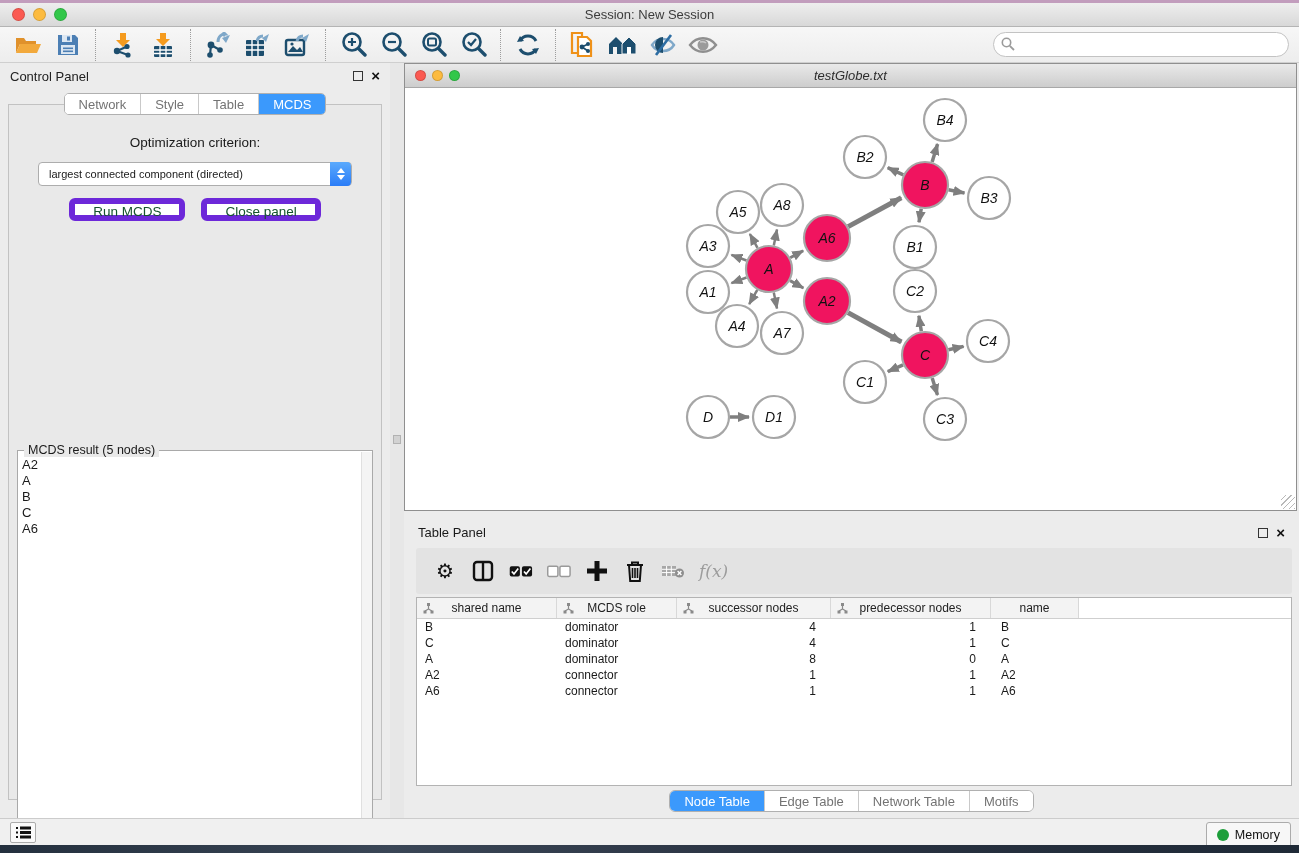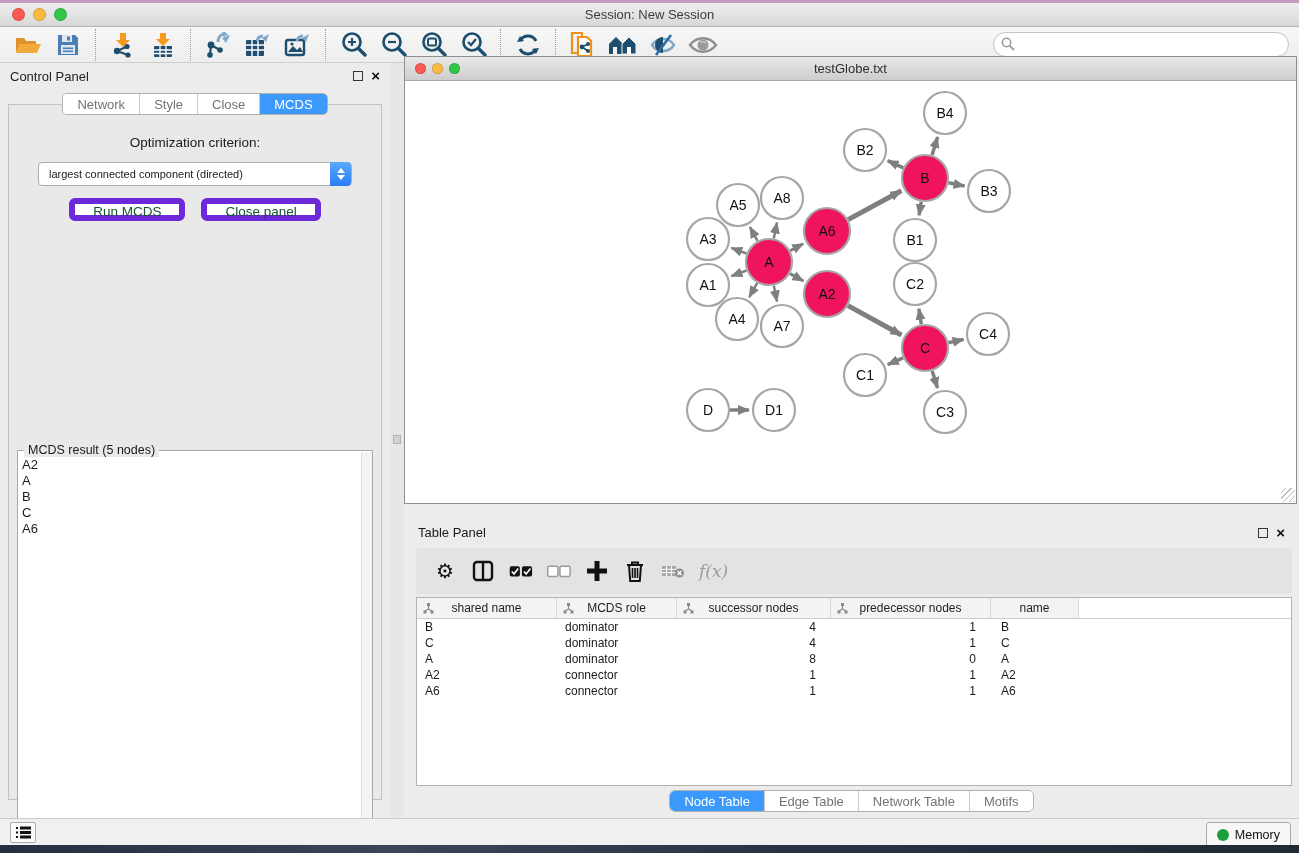--- a/index.html
+++ b/index.html
@@ -62,22 +62,22 @@
      border:1px solid #a9a9a9; background:#fff; }
   .result-legend { position:absolute; top:-8px; left:6px; background:#e9e9e9; padding:0 4px; font-size:12.5px; }
   .result-list { list-style:none; padding:6px 4px 0 4px; font-size:13px; line-height:16px; }
   .result-scroll { position:absolute; right:0; top:1px; bottom:1px; width:11px; background:#f4f4f4; border-left:1px solid #e0e0e0; }
 
   
   .v-divider { position:absolute; left:390px; top:63px; width:14px; height:755px; background:#e7e7e7; }
   .v-divider .grab { position:absolute; left:3px; top:372px; width:8px; height:9px; background:#d2d2d2; border:1px solid #b2b2b2; }
 
   
-  .net-window { position:absolute; left:404px; top:56px; width:893px; height:448px;
-     border:1px solid #8f8f8f; background:#fff; }
+  .net-window { position:absolute; left:404px; top:63px; width:893px; height:448px;
+     border:1px solid #8f8f8f; background:#fff;font-style:italic; }
   .net-titlebar { height:24px; background:linear-gradient(#e9e9e9,#cdcdcd); border-bottom:1px solid #a8a8a8;
      display:flex; align-items:center; position:relative; }
   .net-titlebar .tl { width:11px; height:11px; margin-left:6px; }
   .net-titlebar .tl.red{ margin-left:10px; }
   .net-titlebar .title { position:absolute; left:0; right:0; text-align:center; font-size:13px; color:#2e2e2e; }
   .net-canvas { position:relative; width:891px; height:422px; background:#fff; overflow:hidden; }
   .resize-grip { position:absolute; right:1px; bottom:1px; width:14px; height:14px;
      background:repeating-linear-gradient(135deg, transparent 0 3px, #b9b9b9 3px 4px); }
 
   
@@ -278,21 +278,21 @@
     <span class="hd-title">Control Panel</span>
     <span class="win-icons">
       <span class="float-box"></span>
       <span class="close-x">×</span>
     </span>
   </div>
   <div class="cp-tabs">
     <span class="seg" id="cp-tabs-seg">
         <span class="tab">Network</span>
         <span class="tab">Style</span>
-        <span class="tab">Close</span>
+        <span class="tab">Table</span>
         <span class="tab selected">MCDS</span>
       </span>
   </div>
   <div class="cp-body">
     <div class="opt-label">Optimization criterion:</div>
     <div class="select-box">
       <span class="val">largest connected component (directed)</span>
       <span class="stepper">
           <i class="up"></i>
           <i class="down"></i>

